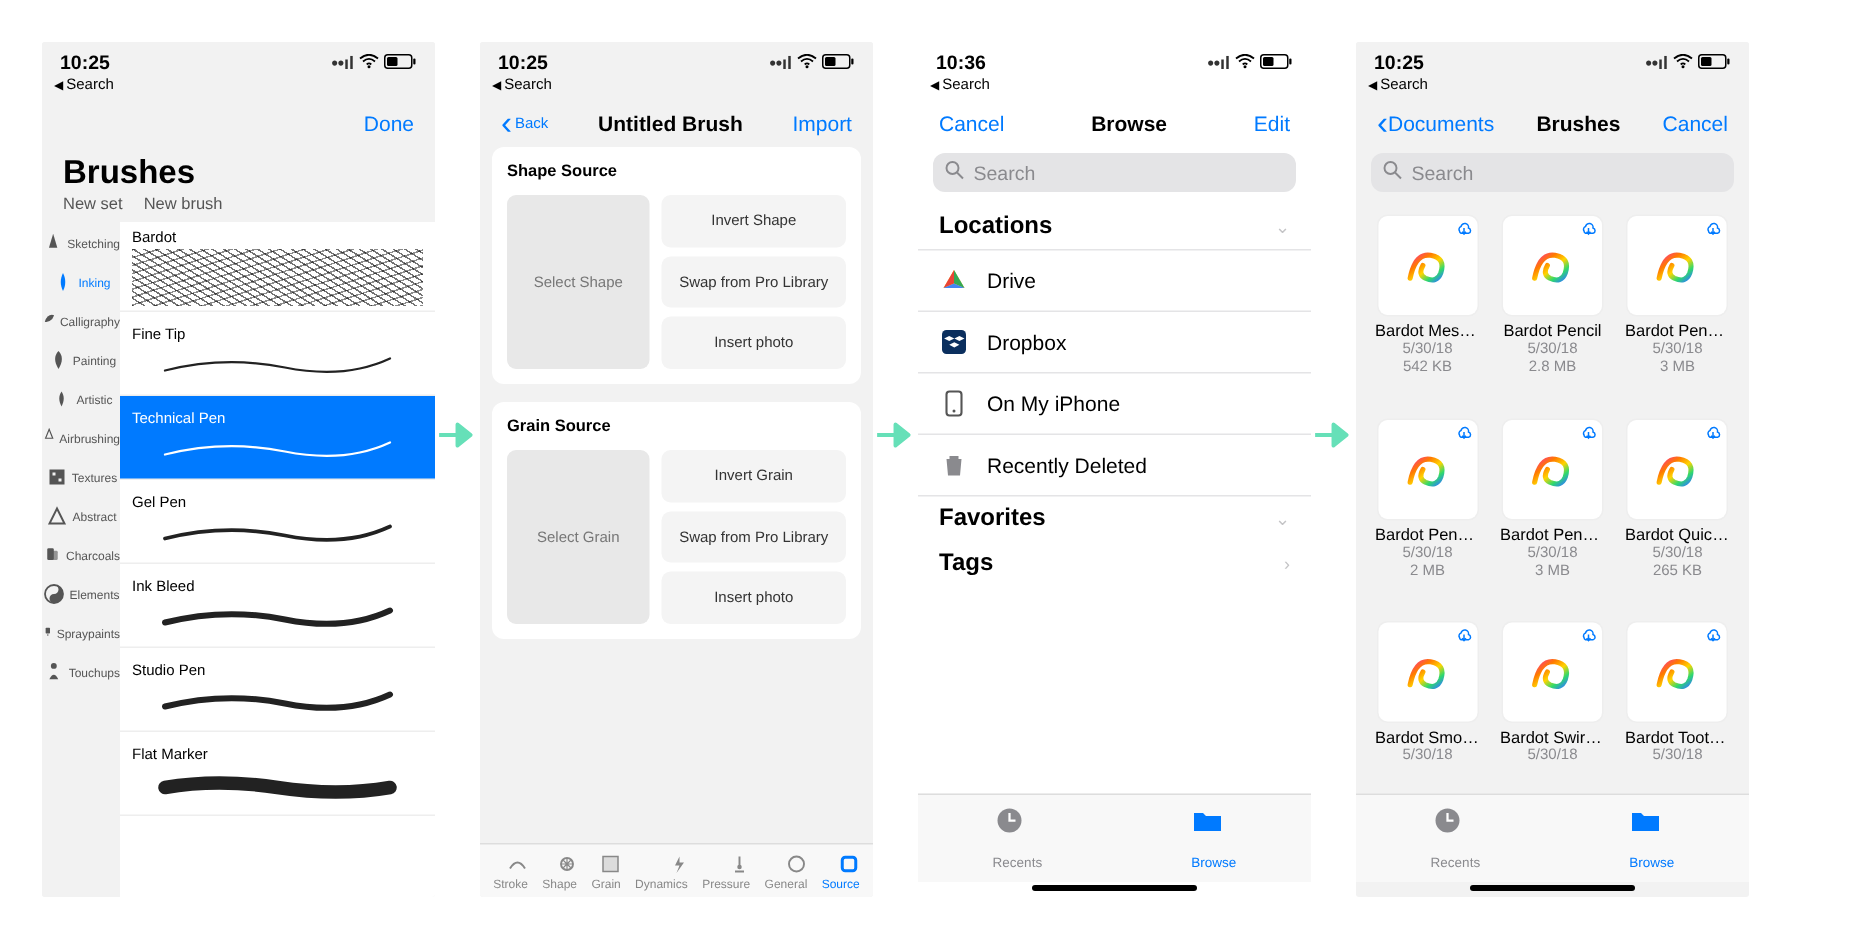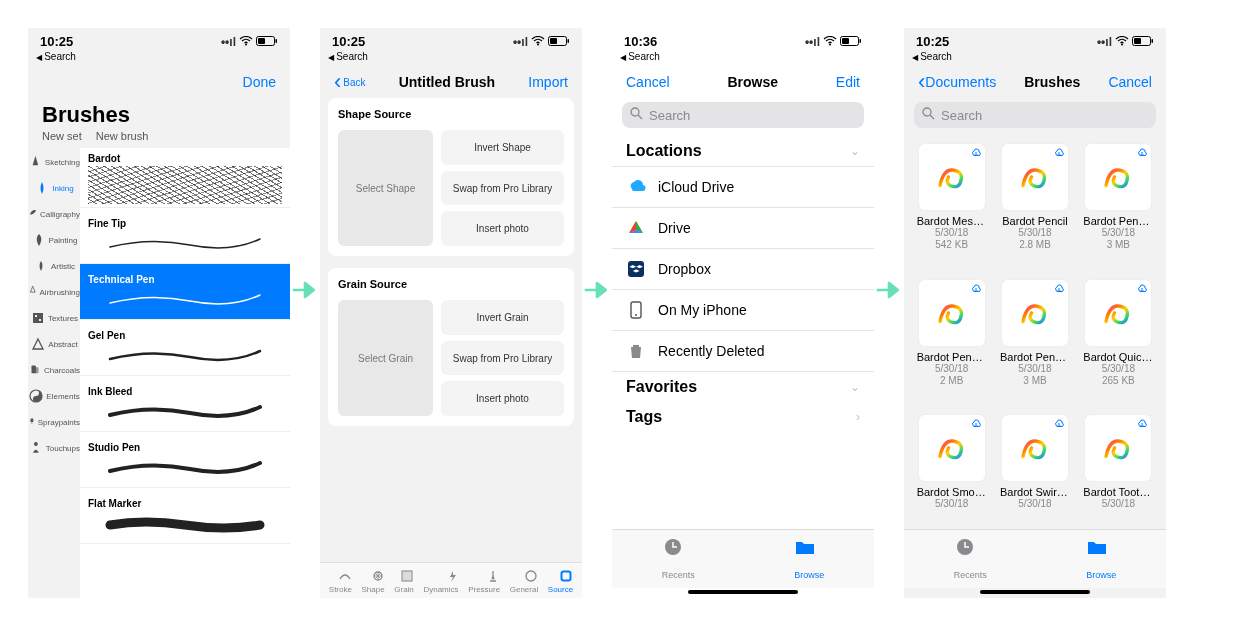--- a/index.html
+++ b/index.html
@@ -53,21 +53,21 @@
   .p1-body { display: flex; flex: 1; overflow: hidden; }
   .p1-sidebar { width: 52px; background:#f2f2f2; overflow-y:auto; }
   .cat { display:flex; flex-direction:row; align-items:center; padding:6px 0 4px 0; gap:2px; color:#555;justify-content:center; }
   .cat.active { color:#007aff; }
   .cat-icon { width:16px; height:16px; }
   .cat-label { font-size: 8px; }
   .p1-list { flex:1; background:#fff; overflow-y:auto; }
   .brush-row { border-bottom:1px solid #eee; padding: 5px 8px 3px 8px; height: 56px; display:flex; flex-direction:column; justify-content:center; }
   .brush-row.selected { background:#007aff; color:#fff; }
   .brush-row.scribble { height: 60px; }
-  .brush-name { font-size: 10px; font-weight:700; margin-bottom:2px;}
+  .brush-name { font-size: 10px; font-weight:400; margin-bottom:2px;}
   .brush-stroke { height: 24px; display:flex; align-items:center; }
   .brush-stroke svg { width:100%; height:100%; }
   .scribble-fill { width:100%; height:40px; background:
      repeating-linear-gradient(32deg, rgba(0,0,0,0.55) 0 1px, transparent 1px 4px),
      repeating-linear-gradient(-18deg, rgba(0,0,0,0.45) 0 1px, transparent 1px 5px);
      filter: contrast(1.1);
   }
   
   .p2-preview { text-align:center; color:#aaa; font-size:10px; padding: 28px 12px 36px 12px; }
   .card { background:#fff; margin: 0 8px 12px 8px; border-radius: 8px; padding: 10px; }
@@ -421,28 +421,20 @@
     <span>Search</span>
   </div>
   <div class="section-head">
     <span>Locations</span>
     <span class="chev">⌄</span>
   </div>
   <div class="loc-list" id="loc-list">
       <div class="loc-row">
         <span class="loc-ico">
           <svg viewBox="0 0 20 20">
-            <path d="M6 12 a4 4 0 0 1 2-7 a5 5 0 0 1 9 3 a3 3 0 0 1 -1 6 h-9 a3 3 0 0 1 -1-2z" fill="#1fa9ff"></path>
-          </svg>
-        </span>
-        <span>iCloud Drive</span>
-      </div>
-      <div class="loc-row">
-        <span class="loc-ico">
-          <svg viewBox="0 0 20 20">
             <path d="M10 3 L17 15 H3 Z" fill="#ffcf3f"></path>
             <path d="M10 3 L17 15 L10 12 Z" fill="#34a853"></path>
             <path d="M10 3 L3 15 L10 12 Z" fill="#ea4335"></path>
             <path d="M3 15 h14 l-7-3 z" fill="#4285f4"></path>
           </svg>
         </span>
         <span>Drive</span>
       </div>
       <div class="loc-row">
         <span class="loc-ico">

